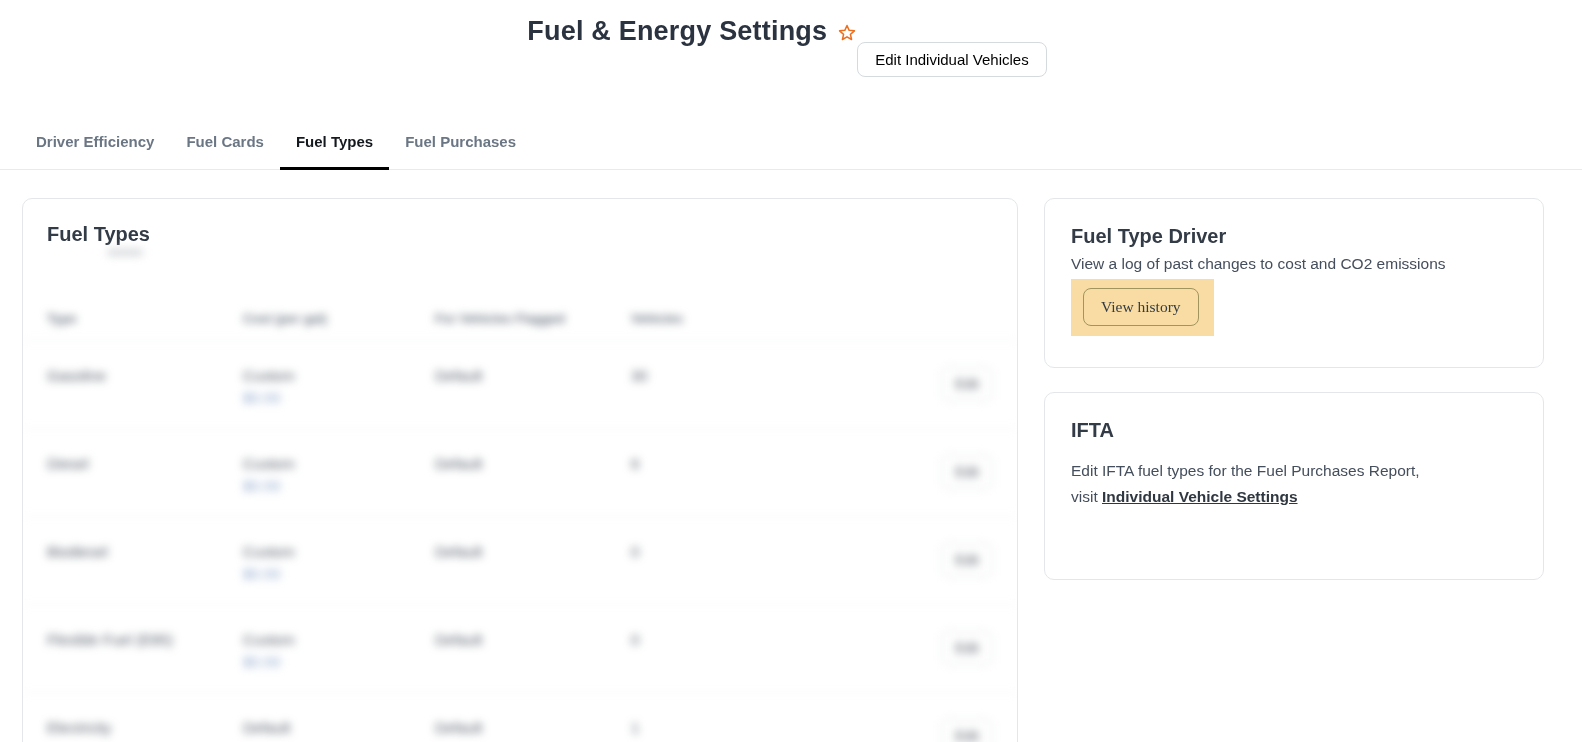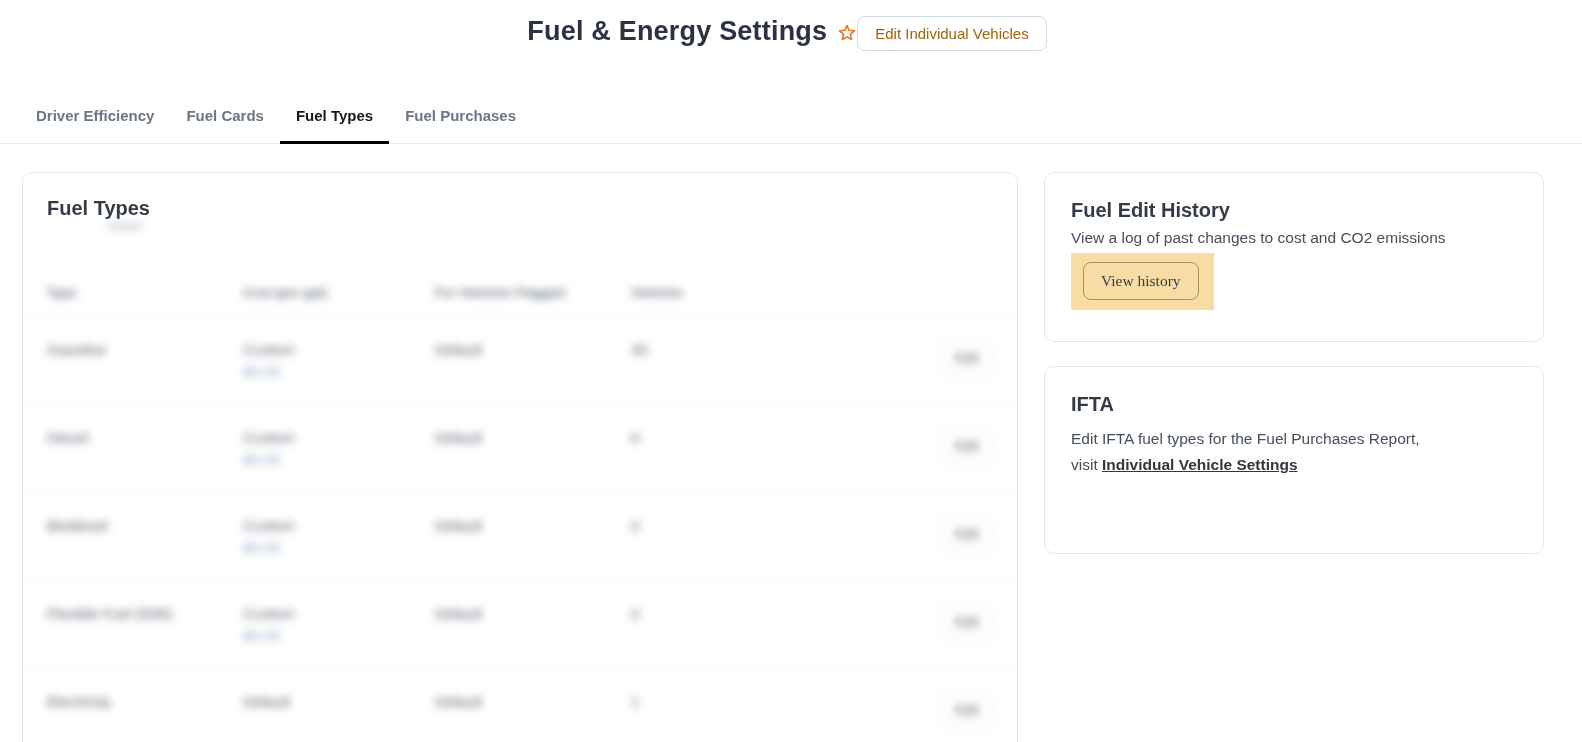--- a/index.html
+++ b/index.html
@@ -6,22 +6,22 @@
   html,body { width:1582px; height:742px; overflow:hidden; background:#fff;
               font-family:"Liberation Sans", sans-serif; }
 
   
   .page-header { display:flex; justify-content:center; align-items:flex-start;
                  padding:16px 28px 0 20px; }
   .title-wrap { display:flex; align-items:center; gap:10px; }
   h1 { font-size:27px; font-weight:700; color:#2B3340; letter-spacing:.2px; }
   .star { width:20px; height:20px; margin-top:2px; }
   .btn { display:inline-block; background:#fff; border:1px solid #D5DADF; border-radius:8px;
-         font-size:15px; color:#a16207; padding:8px 17px; cursor:pointer;
-         font-family:"Liberation Sans", sans-serif; }
+         font-size:15px; color:#000000; padding:8px 17px; cursor:pointer;
+         font-family:"Liberation Sans", sans-serif;margin-top:26px; }
 
   
   .tabs { display:flex; margin-top:56px; padding:0 20px; border-bottom:1px solid #E8EAED; }
   .tab { font-size:15px; font-weight:700; color:#6B7685; padding:0 16px 17px;
          border-bottom:3px solid transparent; margin-bottom:-1px; cursor:pointer; }
   .tab.active { color:#14181F; border-bottom-color:#000; }
 
   
   .content { display:flex; gap:26px; padding:28px 38px 0 22px; align-items:flex-start; }
   .card { background:#fff; border:1px solid #E4E7EA; border-radius:10px; }
@@ -48,21 +48,21 @@
   .right-col { width:500px; display:flex; flex-direction:column; gap:24px; }
   .side-card { padding:26px; }
   .history-card { height:170px; }
   .ifta-card { height:188px; }
   .side-desc { font-size:15.5px; color:#454E5C; margin-top:8px; line-height:16px; }
   .highlight { display:inline-block; background:#F8DCA4; padding:9px 15px 10px 12px;
                margin-top:7px; }
   .hl-btn { background:transparent; border:1px solid #A1945F; border-radius:8px;
             font-size:15.5px; color:#333B44; padding:9px 17px; cursor:pointer;
             font-family:Liberation Serif, serif; }
-  .ifta-text { font-size:15.5px; color:#454E5C; margin-top:10px; line-height:26px; }
+  .ifta-text { font-size:15.5px; color:#454E5C; margin-top:16px; line-height:26px; }
   .ifta-link { color:#2F3740; text-decoration:underline; cursor:pointer; font-weight:700; }
 </style>
 </head>
 <body>
 
 <div class="page-header">
   <div class="title-wrap">
     <h1>Fuel &amp; Energy Settings</h1>
     <svg class="star" viewBox="0 0 24 24">
       <path d="M12 3l2.6 5.8 6.3.6-4.8 4.2 1.4 6.2L12 16.6 6.5 19.8l1.4-6.2L3.1 9.4l6.3-.6z" fill="none" stroke="#EB6F1F" stroke-width="1.8" stroke-linejoin="round"></path>
@@ -157,21 +157,21 @@
         <div class="ca">
             <button class="row-btn">Edit</button>
           </div>
       </div>
     </div>
   </div>
 
   <div class="right-col">
 
     <div class="card side-card history-card">
-      <div class="card-title" style="padding:0">Fuel Edit History</div>
+      <div class="card-title" style="padding:0">Fuel Type Driver</div>
       <div class="side-desc">View a log of past changes to cost and CO2 emissions</div>
       <div class="highlight">
         <button class="hl-btn">View history</button>
       </div>
     </div>
 
     <div class="card side-card ifta-card">
       <div class="card-title" style="padding:0">IFTA</div>
       <div class="ifta-text">
         <span>Edit IFTA fuel types for the Fuel Purchases Report,</span><br>

